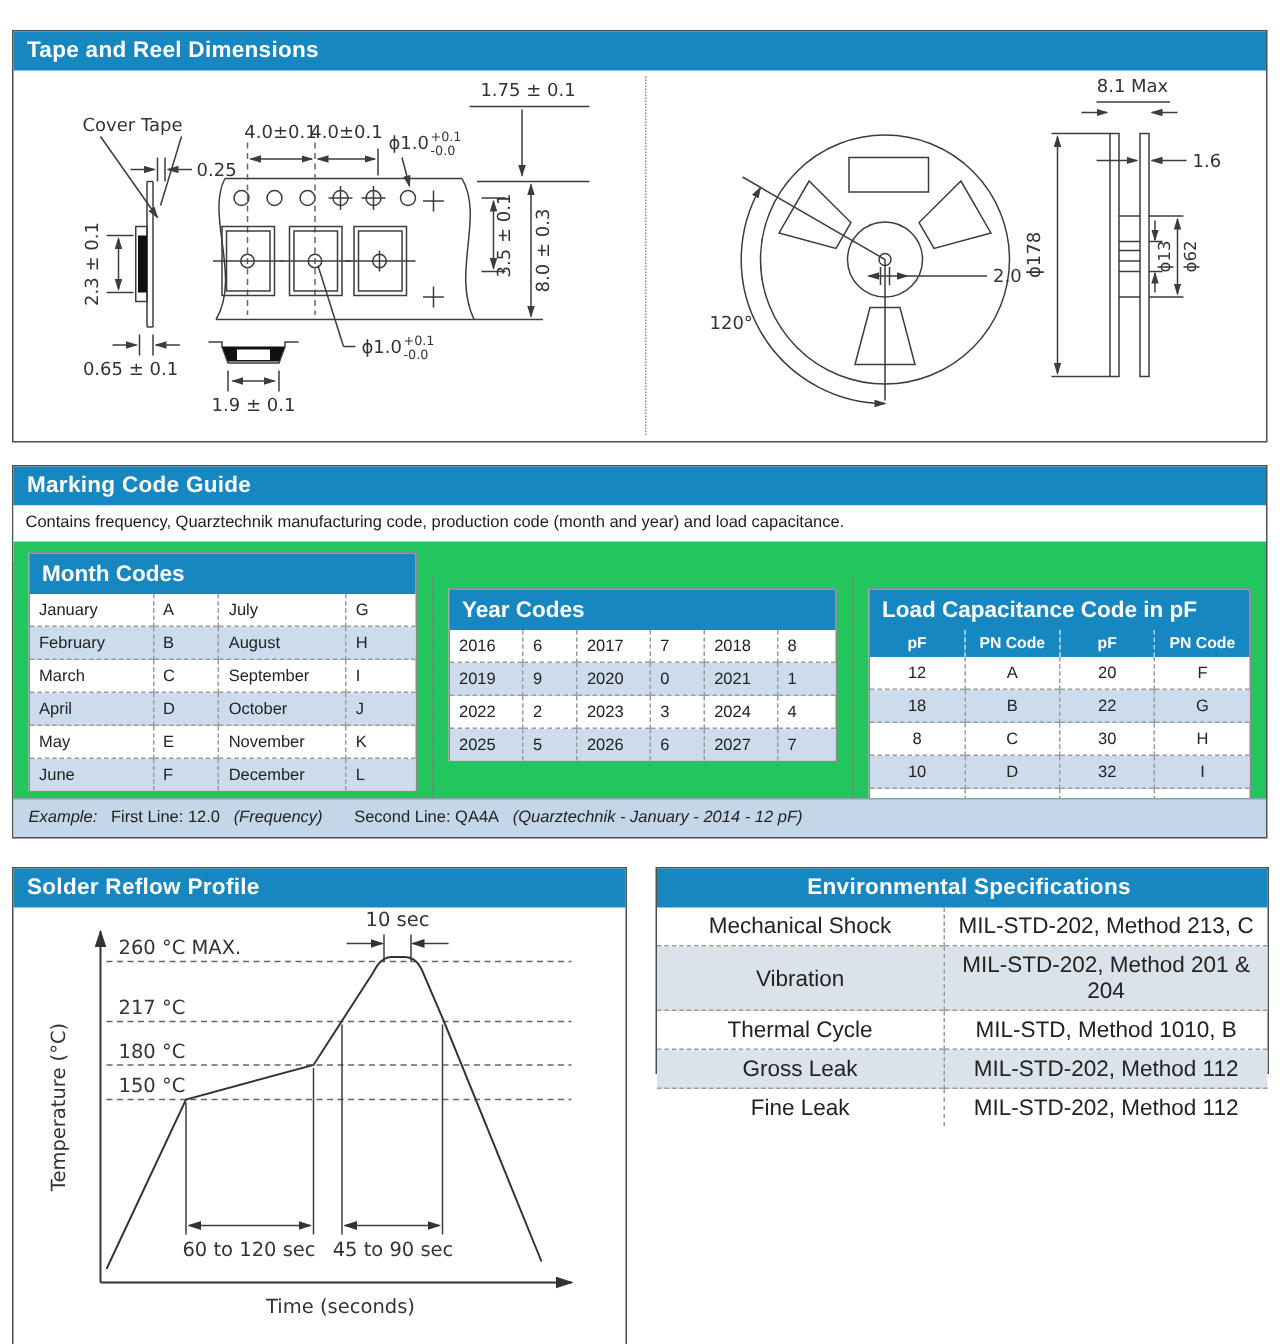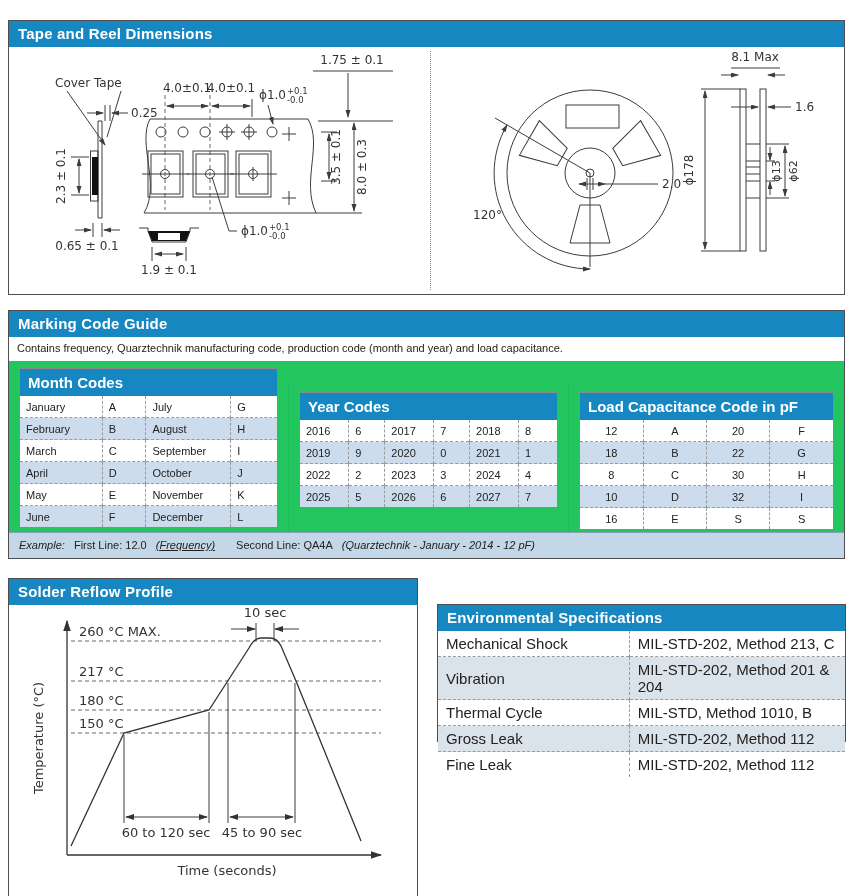--- a/index.html
+++ b/index.html
@@ -39,27 +39,27 @@
   table.mini td{font-size:11px;padding:4.5px 6px;color:#222;}
   table.mini tbody tr:nth-child(even){background:#cddcec;}
   table.mini tbody tr + tr td{border-top:1px dashed #9b9b9b;}
   table.mini td + td{border-left:1px dashed #9b9b9b;}
   #tbl-load td{text-align:center;}
   .example-bar{position:absolute;left:0;right:0;bottom:0;height:26px;background:#c3d7e8;
                border-top:1px solid #8aa0b4;font-size:11px;line-height:25px;padding-left:10px;
                color:#222;}
   .example-bar .it{font-style:italic;}
   .example-bar span{margin-right:6px;}
-  .example-bar .gap{margin-right:18px;text-decoration:underline;}
+  .example-bar .gap{margin-right:18px;}
 
   
   #sec-reflow{left:8px;top:578px;width:410px;height:388px;}
 
   
-  #sec-env{left:437px;top:604px;width:409px;height:138px;}
+  #sec-env{left:437px;top:578px;width:409px;height:138px;text-align:center;}
   table.env{width:100%;border-collapse:collapse;table-layout:fixed;}
   table.env td{font-size:15px;padding:4px 8px;color:#222;height:22px;}
   table.env col.c1{width:47%;}
   table.env tbody tr:nth-child(even){background:#dbe3ea;}
   table.env tbody tr + tr td{border-top:1px dashed #9b9b9b;}
   table.env td + td{border-left:1px dashed #9b9b9b;}
 
   svg text{fill:#333;font-family:"DejaVu Sans","Liberation Sans",sans-serif;}
   svg .ln{stroke:#3c3c3c;stroke-width:1;fill:none;}
   svg .thk{stroke:#333;stroke-width:1.3;fill:none;}
@@ -381,20 +381,26 @@
           <colgroup>
               <col style="width:25%">
               <col style="width:25%">
               <col style="width:25%">
               <col style="width:25%">
             </colgroup>
           <thead>
             <tr>
                 <th class="ttl" colspan="4">Load Capacitance Code in pF</th>
               </tr>
+            <tr>
+              <th class="col">pF</th>
+              <th class="col">PN Code</th>
+              <th class="col">pF</th>
+              <th class="col">PN Code</th>
+            </tr>
           </thead>
           <tbody>
               <tr>
                 <td>12</td>
                 <td>A</td>
                 <td>20</td>
                 <td>F</td>
               </tr>
               <tr>
                 <td>18</td>

